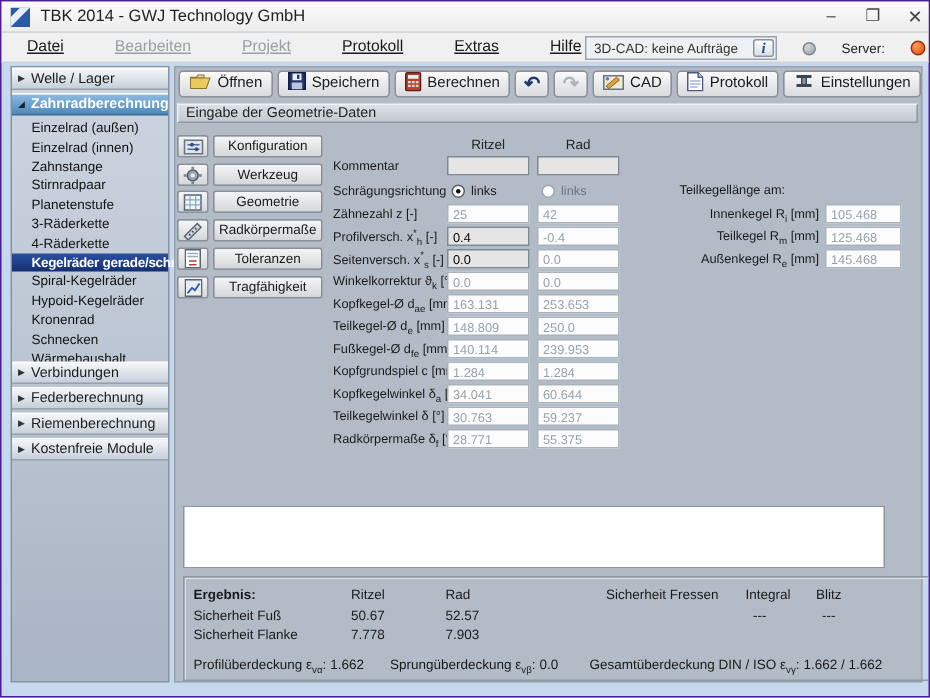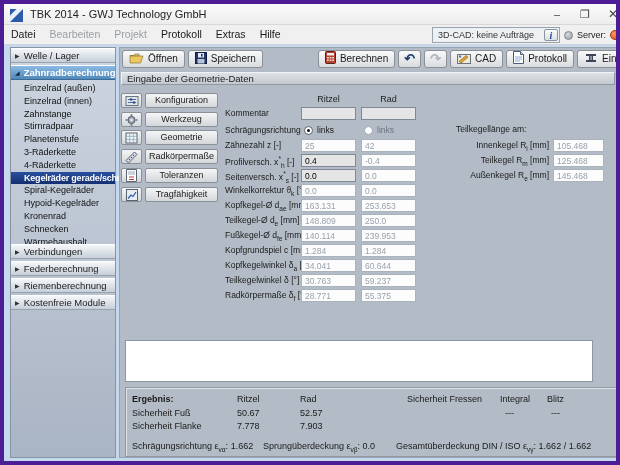--- a/index.html
+++ b/index.html
@@ -1,33 +1,33 @@
 <!DOCTYPE html>
 <html><head>
 <meta charset="utf-8">
 <style>
   html,body{margin:0;padding:0;background:#888;}
   *{box-sizing:border-box;}
-  .window{position:relative;width:620px;height:465px;background:#c5d8ee;border:4px solid #4c1d95;
+  .window{position:relative;width:620px;height:465px;background:#c5d8ee;border:1px solid #4c1d95;
           font-family:"Liberation Sans","DejaVu Sans",sans-serif;overflow:hidden;color:#1a1a1a;}
 
   
   .titlebar{position:absolute;left:0;top:0;width:620px;height:21px;background:linear-gradient(#fbfbfb,#ececec);
             border-bottom:1px solid #d8d8d8;display:flex;align-items:center;}
   .appicon{margin-left:6px;width:13px;height:13px;display:inline-block;}
   .title{margin-left:7px;font-size:11px;color:#222;}
   .wc{position:absolute;top:0;width:28px;height:20px;text-align:center;line-height:20px;font-size:11px;color:#444;cursor:default;}
   .wc.min{left:539px;} .wc.max{left:567px;} .wc.close{left:595px;font-size:12px;}
 
   
   .menubar{position:absolute;left:0;top:21px;width:620px;height:20px;background:#f0f0f0;
            border-bottom:1px solid #cfd4da;display:flex;align-items:center;font-size:10.5px;}
-  .mi{padding:0 7px;line-height:19px;color:#1a1a1a;}
+  .mi{padding:0 17px;line-height:19px;color:#1a1a1a;text-decoration:underline;}
   .mi.dis{color:#9aa0a6;}
-  .mright{position:absolute;right:4px;top:2px;height:16px;display:flex;align-items:center;gap:4px;}
+  .mright{position:absolute;right:4px;top:2px;height:16px;display:flex;align-items:center;gap:17px;}
   .cadfield{position:relative;width:128px;height:16px;background:#eef1f4;border:1px solid #9aa4ae;
             font-size:9px;color:#333;display:flex;align-items:center;padding:0 18px 0 5px;white-space:nowrap;}
   .ibtn{position:absolute;right:1px;top:1px;width:14px;height:12px;background:linear-gradient(#fcfcfc,#dcdfe3);
         border:1px solid #8a949e;border-radius:2px;font-family:"Liberation Serif",serif;font-style:italic;
         font-weight:bold;color:#1a4a9a;font-size:10px;line-height:11px;text-align:center;}
   .led{width:9px;height:9px;border-radius:50%;display:inline-block;}
   .led.gray{background:radial-gradient(circle at 35% 30%,#d4d8dc,#9aa0a6);border:1px solid #7e858c;}
   .led.red{width:10px;height:10px;background:radial-gradient(circle at 35% 30%,#ff9a5c,#dd4e12);border:1px solid #9a3408;}
   .srv{font-size:9px;color:#222;}
 
@@ -48,21 +48,21 @@
   .mainbg{position:absolute;left:115px;top:43px;width:499px;height:411px;background:#b3bcc6;border:1px solid #99a3ad;}
 
   
   .toolbar{position:absolute;left:118px;top:45px;height:19px;display:flex;align-items:center;gap:3px;}
   .tbtn{display:inline-flex;align-items:center;gap:4px;height:18px;padding:0 6px;font-size:10px;
         font-family:"Liberation Sans",sans-serif;color:#1a1a1a;background:linear-gradient(#fafafa,#d9dbde);
         border:1px solid #8a9098;border-radius:3px;cursor:default;}
   .tbtn.iconly{padding:0 5px;}
   .uglyph{font-size:13px;line-height:13px;font-weight:bold;color:#1c3a70;}
   .uglyph.off{color:#aeb4ba;}
-  .mljump{margin-left:52px;}
+  .mljump{}
 
   
   .secbar{position:absolute;left:117px;top:68px;width:494px;height:13px;line-height:12px;padding-left:5px;
           font-size:9.5px;color:#222;background:linear-gradient(#dde2e6,#c3c9cf);
           border:1px solid;border-color:#f0f3f5 #8f99a3 #8f99a3 #f0f3f5;}
 
   
   .navrow{position:absolute;left:117px;width:97px;height:15px;}
   .nicon{position:absolute;left:0;top:0;width:21px;height:15px;background:linear-gradient(#f4f5f6,#d4d7da);
          border:1px solid #8a9098;border-radius:2px;display:flex;align-items:center;justify-content:center;}
@@ -416,18 +416,18 @@
     <span class="r" style="left:6px;top:20px">Sicherheit Fuß</span>
     <span class="r" style="left:111px;top:20px">50.67</span>
     <span class="r" style="left:174px;top:20px">52.57</span>
     <span class="r" style="left:379px;top:20px">---</span>
     <span class="r" style="left:425px;top:20px">---</span>
 
     <span class="r" style="left:6px;top:33px">Sicherheit Flanke</span>
     <span class="r" style="left:111px;top:33px">7.778</span>
     <span class="r" style="left:174px;top:33px">7.903</span>
 
-    <span class="r" style="left:6px;top:53px"><span>Schrägungsrichtung ε</span><sub>vα</sub><span>:</span> <span>1.662</span></span>
+    <span class="r" style="left:6px;top:53px"><span>Profilüberdeckung ε</span><sub>vα</sub><span>:</span> <span>1.662</span></span>
     <span class="r" style="left:137px;top:53px"><span>Sprungüberdeckung ε</span><sub>vβ</sub><span>:</span> <span>0.0</span></span>
     <span class="r" style="left:270px;top:53px"><span>Gesamtüberdeckung DIN / ISO ε</span><sub>vγ</sub><span>:</span> <span>1.662  /  1.662</span></span>
   </div>
 
 </div>
 
 </body></html>

